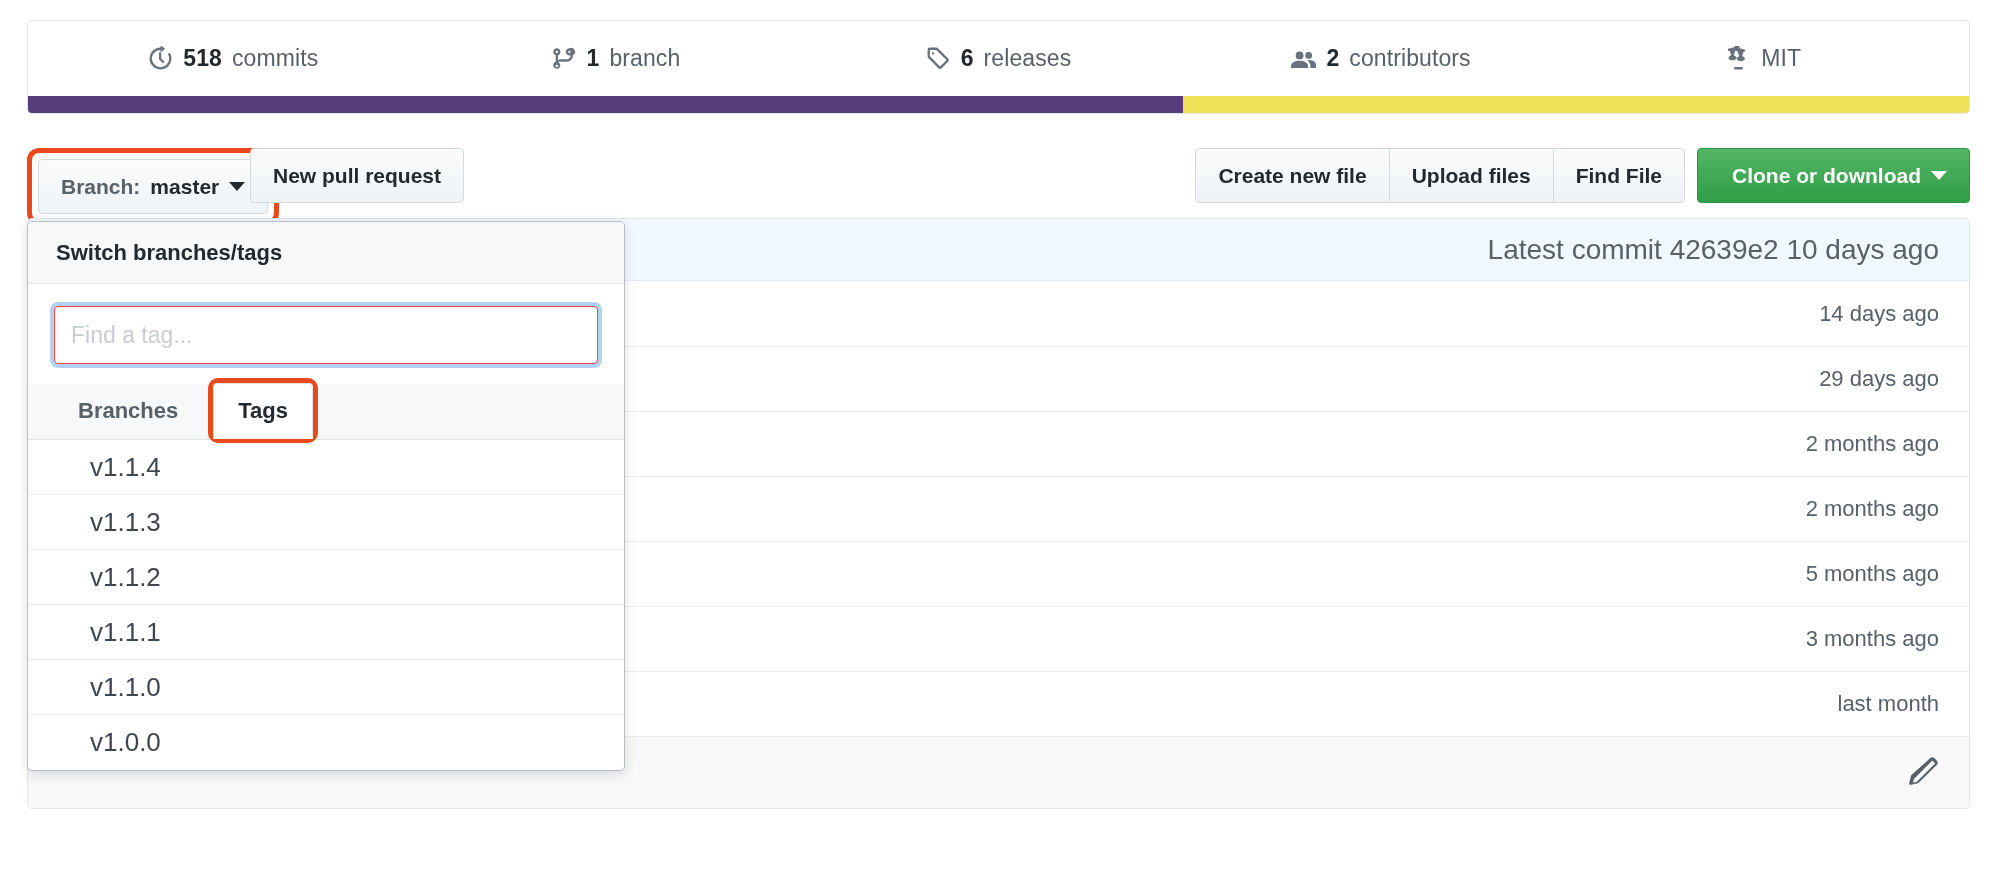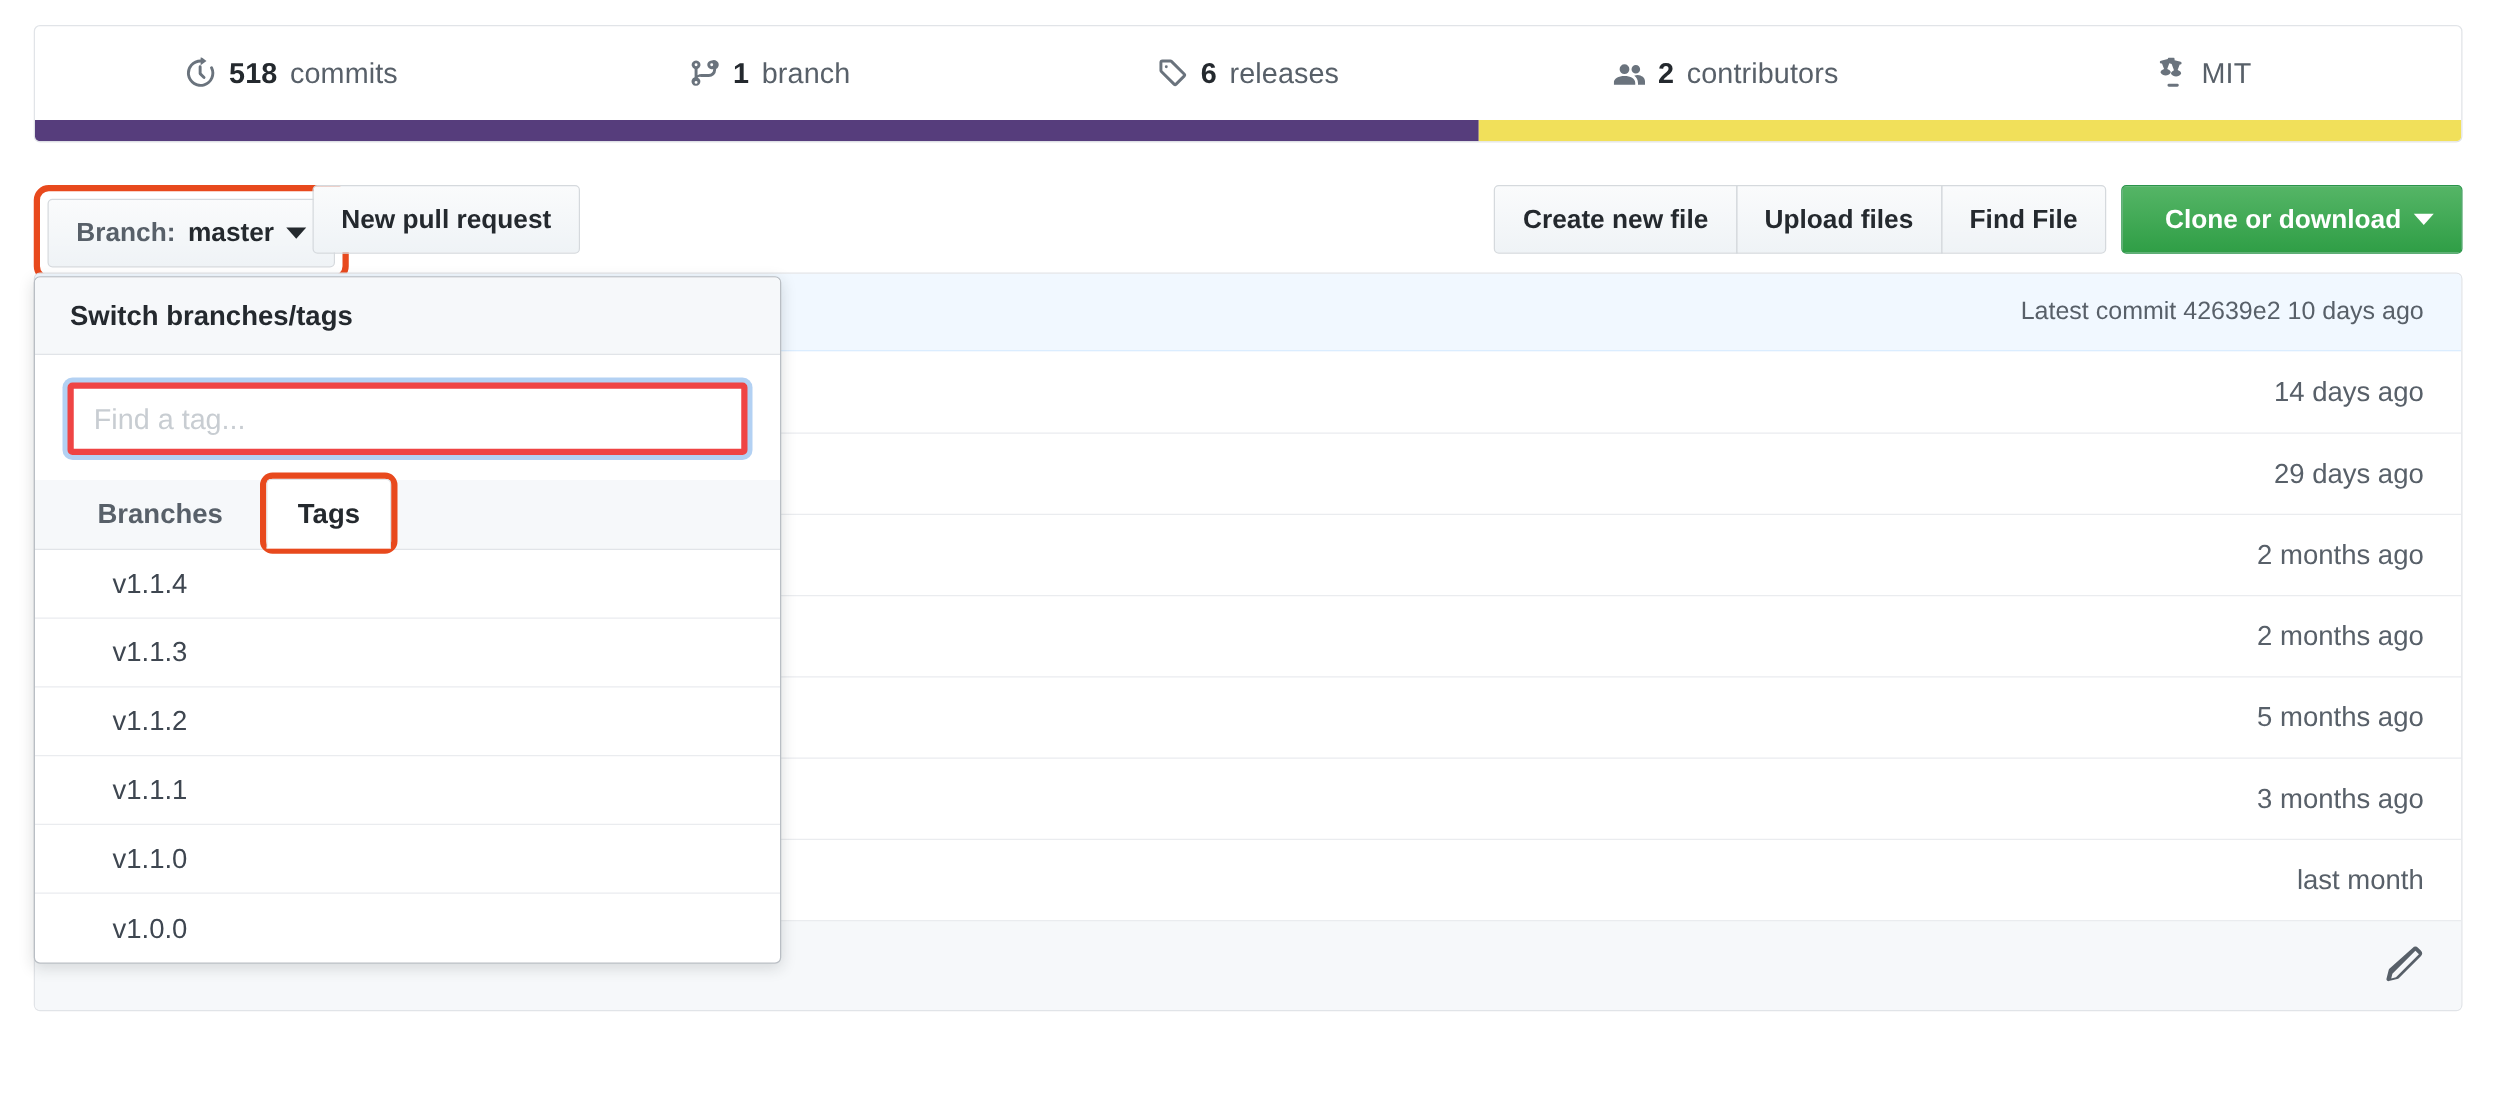--- a/index.html
+++ b/index.html
@@ -116,21 +116,21 @@
     background: #fff;
   }
   .latest-commit-bar {
     background: #f1f8ff;
     border-bottom: 1px solid #dbedff;
     height: 62px;
     display: flex;
     align-items: center;
     justify-content: flex-end;
     padding: 11px 30px;
-    font-size: 20px;
+    font-size: 28px;
     color: #586069;
   }
   .file-row {
     display: flex;
     align-items: center;
     height: 65px;
     border-top: 1px solid #eaecef;
     padding: 0 30px;
     font-size: 22px;
     color: #586069;
@@ -173,21 +173,21 @@
     color: #24292e;
   }
   .dd-filter { padding: 22px 26px 20px 26px; background: #fff; }
   .dd-filter input {
     width: 100%;
     height: 58px;
     font-family: "Liberation Sans", sans-serif;
     font-size: 23px;
     color: #24292e;
     padding: 0 16px;
-    border: 5px solid #ef4444;
+    border: 1px solid #ef4444;
     border-radius: 4px;
     outline: none;
     box-shadow: 0 0 0 4px rgba(3,102,214,.30);
   }
   .dd-filter input::placeholder { color: #c8cdd2; }
   .dd-tabs {
     display: flex;
     align-items: flex-end;
     background: #f6f8fa;
     border-bottom: 1px solid #e1e4e8;
@@ -217,21 +217,21 @@
     border: 5px solid #e8491d;
     border-radius: 10px;
     margin-left: 6px;
     margin-bottom: -4px;
   }
   .dd-item {
     height: 55px;
     display: flex;
     align-items: center;
     padding-left: 62px;
-    font-size: 22px;
+    font-size: 26px;
     color: #3e4650;
     border-bottom: 1px solid #eaecef;
     cursor: pointer;
   }
   .dd-item:last-child { border-bottom: none; }
 </style>
 </head>
 <body>
 
 <div class="repo-card">

